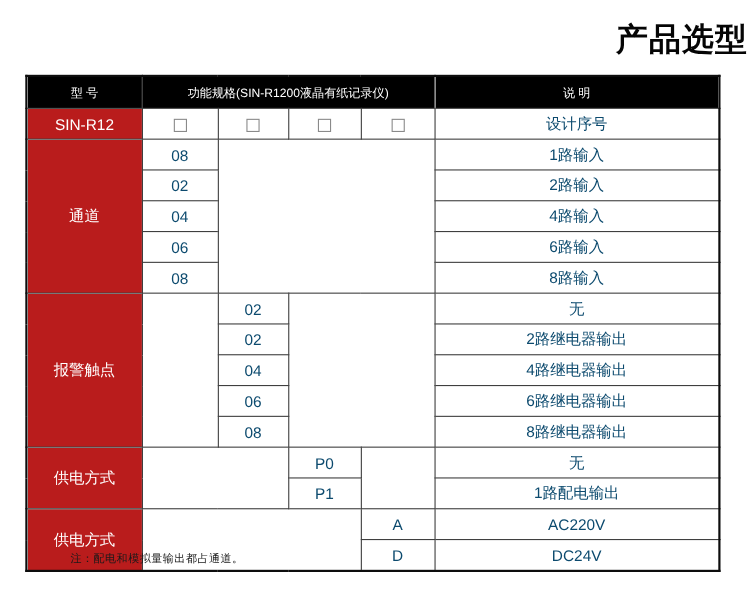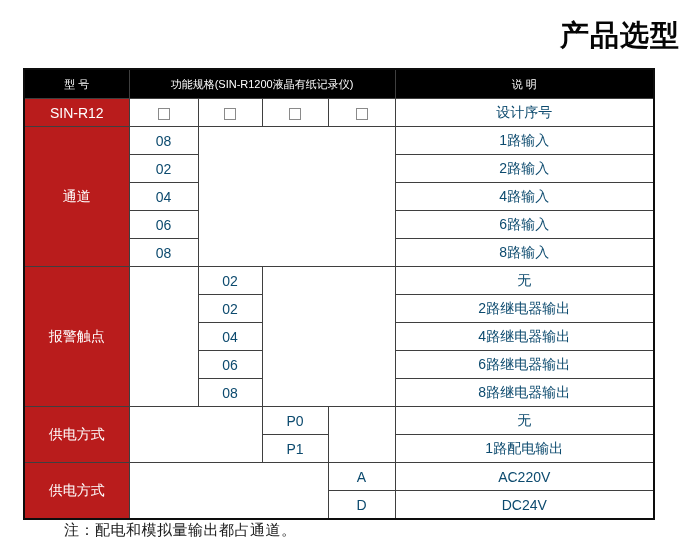--- a/index.html
+++ b/index.html
@@ -46,22 +46,22 @@
     font-size:14px;
   }
   .cb{
     display:inline-block;
     width:10px;height:10px;
     border:1.5px solid #8a8a8a;
     background:#ffffff;
     vertical-align:middle;
   }
   .note{
-    position:absolute;top:521px;left:64px;
-    font-size:15px;color:#1a1a1a;
+    position:absolute;top:501px;left:64px;
+    font-size:10px;color:#1a1a1a;
     letter-spacing:0.5px;
   }
 </style>
 </head>
 <body>
 
 <div class="page-title">产品选型</div>
 
 <table class="selection">
   <colgroup>

